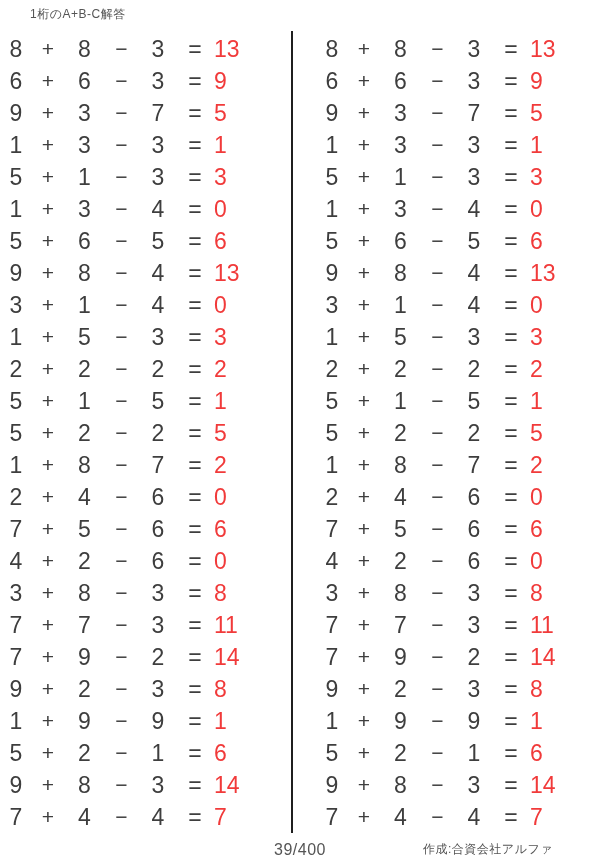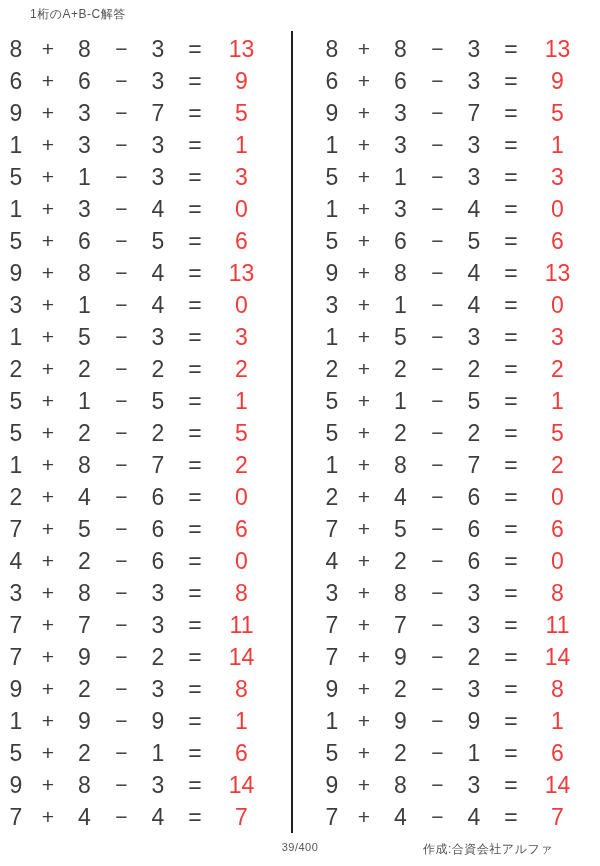--- a/index.html
+++ b/index.html
@@ -21,28 +21,28 @@
     display:grid;
     grid-template-columns:28px 36px 37px 37px 36px 38px 56px;
     height:32px; align-items:center;
   }
   .cell {
     font-size:23px; font-weight:300; line-height:32px;
     color:var(--text,#3e3e3e); text-align:center;
     font-family:"Liberation Sans", sans-serif;
   }
   .cell.op { font-size:21px; }
-  .cell.ans { text-align:center; color:var(--answer,#f13a3a); padding-right:1px; }
+  .cell.ans { text-align:left; color:var(--answer,#f13a3a); padding-right:1px; }
   .divider {
     position:absolute; left:291px; top:31px;
     width:2px; height:802px; background:var(--divider,#1f1f1f);
   }
   .footer-page {
     position:absolute; left:0; top:841px; width:600px;
-    text-align:center; font-size:11px; color:var(--muted,#555);
+    text-align:center; font-size:16px; color:var(--muted,#555);
     letter-spacing:0.5px;
   }
   .footer-credit {
     position:absolute; top:841px; right:47px;
     font-size:12px; color:var(--muted,#555);
     letter-spacing:0.5px;
   }
 </style>
 </head>
 <body>

